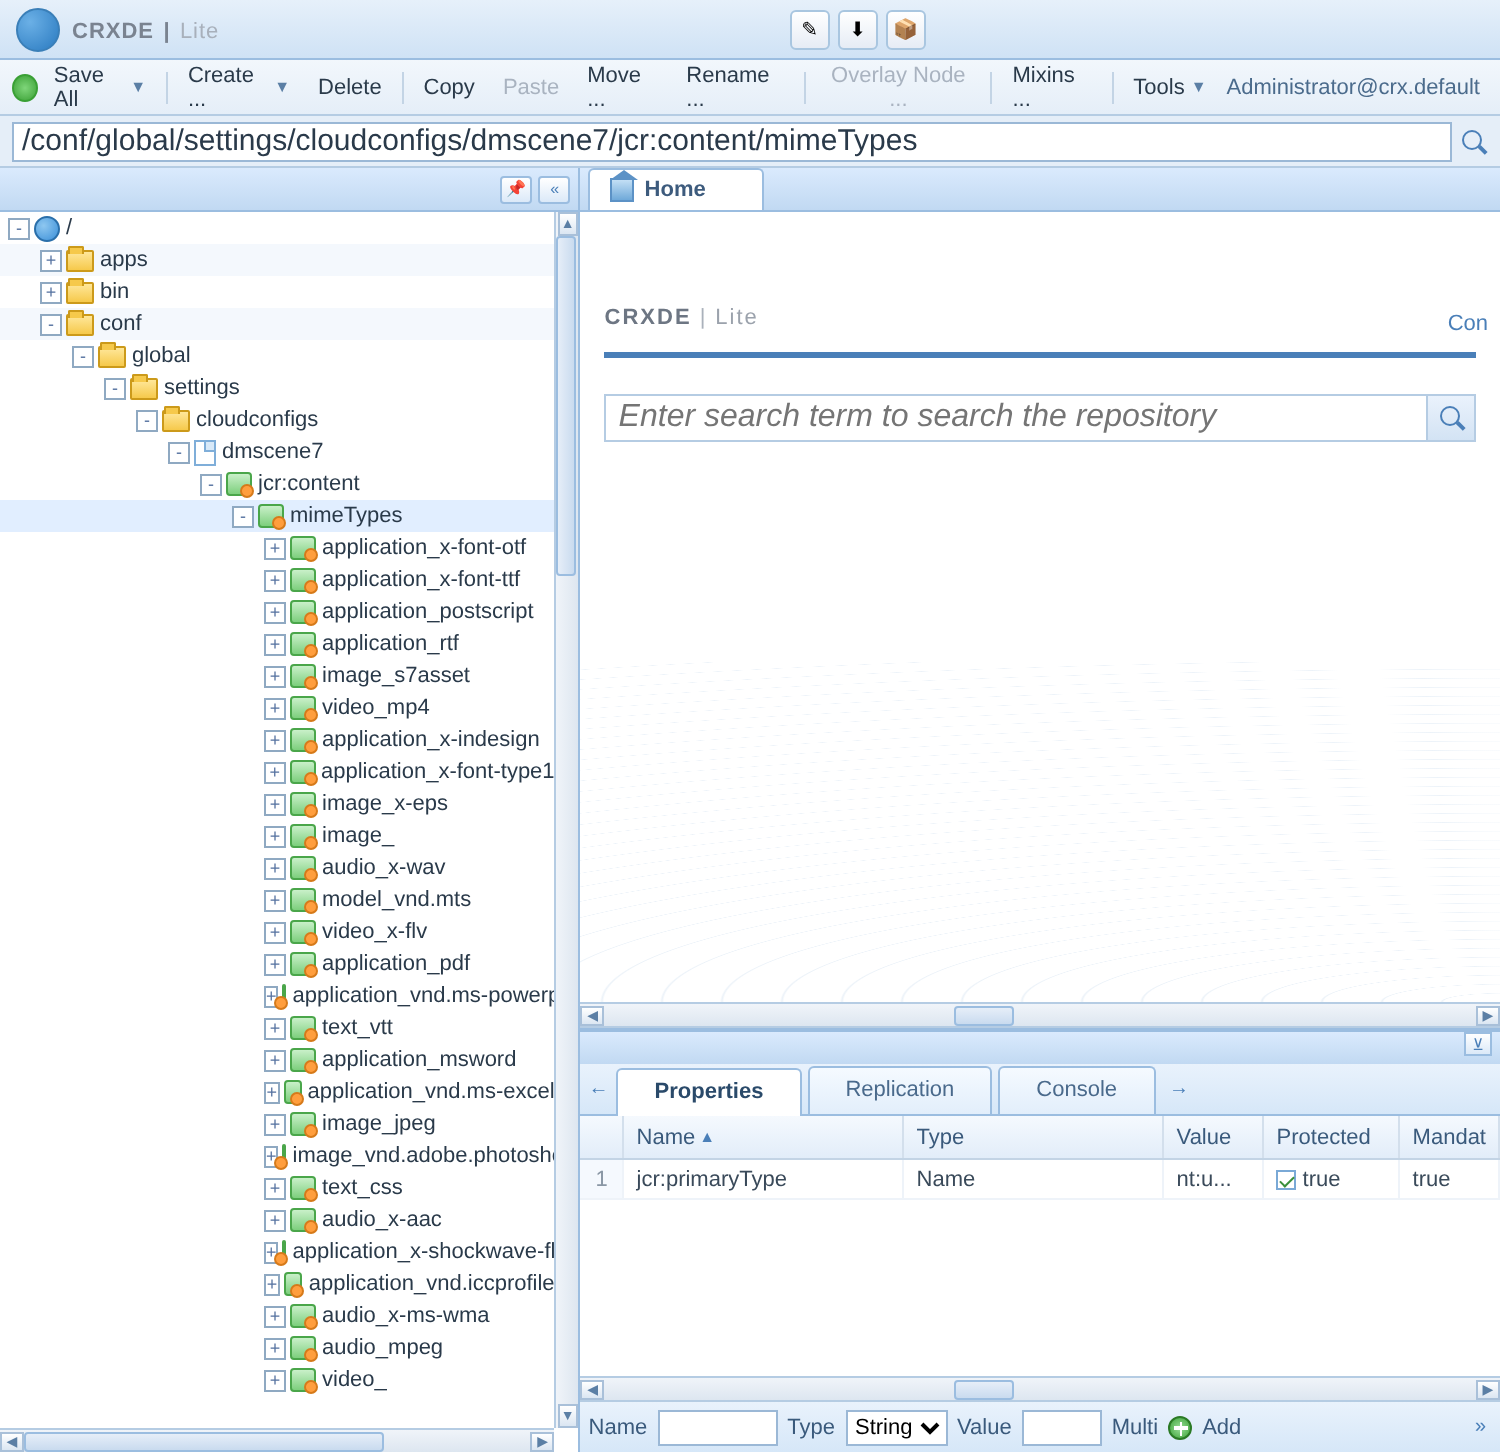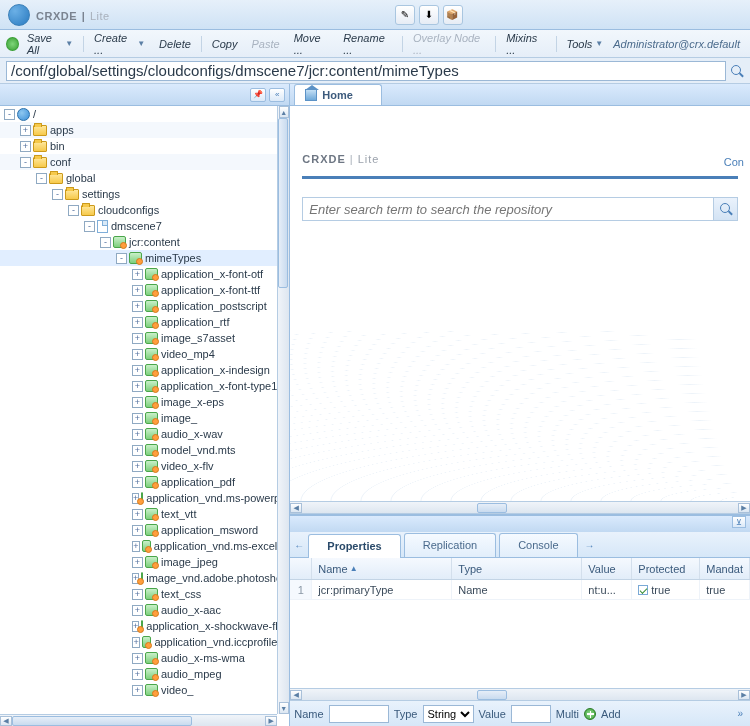--- a/index.html
+++ b/index.html
@@ -4,23 +4,23 @@
 <style>
 * { margin: 0; padding: 0; box-sizing: border-box; font-family: Arial, Helvetica, sans-serif; font-size: 11px; }
 body { width: 750px; height: 726px; overflow: hidden; background: #fff; }
 
 .header-bar { height: 30px; background: linear-gradient(#e6f0fa, #cfe2f5); border-bottom: 1px solid #9bbde0; display: flex; align-items: center; padding: 0 8px; gap: 6px; }
 .logo-icon { width: 22px; height: 22px; background: radial-gradient(circle at 30% 30%, #6bb0e6, #2a7ac0); border-radius: 50%; border: 1px solid #3a7fb8; }
 .logo-text { font-size: 15px; font-weight: bold; color: #7a8390; letter-spacing: 0.5px; }
 .logo-text .lite { color: #a8b0bb; font-weight: normal; }
 .header-center { flex: 1; display: flex; justify-content: center; gap: 4px; }
 .hdr-btn { width: 20px; height: 20px; background: linear-gradient(#fff,#e6ecf5); border: 1px solid #a9c6e0; border-radius: 3px; display: flex; align-items: center; justify-content: center; font-size: 10px; }
-.toolbar { height: 28px; background: linear-gradient(#f2f7fc,#e5eef8); border-bottom: 1px solid #b5cce3; display: flex; align-items: center; padding: 0 6px; gap: 2px; font-style: italic;}
+.toolbar { height: 28px; background: linear-gradient(#f2f7fc,#e5eef8); border-bottom: 1px solid #b5cce3; display: flex; align-items: center; padding: 0 6px; gap: 2px;}
 .tb-btn { padding: 3px 6px; color: #2a3a4a; display: flex; align-items: center; gap: 3px; border-radius: 2px; cursor: pointer; }
-.tb-btn.disabled { color: #a9b3c0; }
+.tb-btn.disabled { color: #a9b3c0; text-align: center; }
 .tb-sep { width: 1px; height: 16px; background: #c3d4e5; margin: 0 2px; }
 .tb-arrow { font-size: 8px; color: #5b7fa5; }
 .tb-icon { width: 14px; height: 14px; background: radial-gradient(circle,#7fd67a,#3aa035); border-radius: 50%; border: 1px solid #3aa035; }
 .toolbar-spacer { flex: 1; }
 .user { color: #4b6b8c; padding-right: 4px; }
 .pathbar { height: 26px; background: #e5eef8; border-bottom: 1px solid #b5cce3; display: flex; align-items: center; padding: 3px 6px; gap: 4px; }
 .path-input { flex: 1; height: 20px; padding: 0 4px; border: 1px solid #9bb8d6; background: #fff; color: #2a3a4a; font-size: 15px; }
 .search-icon { width: 14px; height: 14px; display: inline-block; position: relative; }
 .search-icon::before { content: ""; position: absolute; width: 8px; height: 8px; border: 1.5px solid #4a7fb8; border-radius: 50%; top: 1px; left: 1px; }
 .search-icon::after { content: ""; position: absolute; width: 5px; height: 1.5px; background: #4a7fb8; top: 10px; left: 9px; transform: rotate(45deg); }
@@ -59,21 +59,21 @@
 .home-ic { width: 12px; height: 12px; background: linear-gradient(#c3dff5,#6fa9d9); border: 1px solid #5c92c6; position:relative; }
 .home-ic::before{content:"";position:absolute;top:-5px;left:-1px;width:0;height:0;border-left:7px solid transparent;border-right:7px solid transparent;border-bottom:5px solid #5c92c6;}
 .home-lbl { font-weight: bold; color: #3d5b7d; }
 .content { flex: 1; background: #fff; padding: 30px 12px 0 12px; position: relative; overflow: hidden; border-bottom:1px solid #b5cce3;}
 .big-logo { font-size: 30px; font-weight: bold; color: #6d7683; letter-spacing: 1px; }
 .big-logo .bar { color: #aab1bb; font-weight: 300; margin: 0 4px; }
 .big-logo .lite2 { color: #9ba2ac; font-weight: normal; }
 .conf { position: absolute; right: 6px; top: 50px; color: #4a7fb8; }
 .blue-divider { height: 3px; background: #4a7fb8; margin: 6px 0 18px 0; }
 .searchbox { display: flex; height: 24px; border: 1px solid #b5cce3; }
-.searchbox input { flex: 1; border: none; outline: none; padding: 0 6px; font-style: italic; color: #8a97a5; font-size: 13px; }
+.searchbox input { flex: 1; border: none; outline: none; padding: 0 6px; font-style: italic; color: #8a97a5; font-size: 16px; }
 .sbtn { width: 24px; background: linear-gradient(#eaf2fc,#d3e3f4); border-left: 1px solid #b5cce3; display:flex;align-items:center;justify-content:center; }
 .content .hsb { position: absolute; bottom: 0; left: 0; right: 0;}
 .wavy { position:absolute; bottom:12px; left:0; right:0; height:170px; background: repeating-radial-gradient(ellipse 400px 60px at 100% 100%, transparent 0, transparent 28px, rgba(180,205,230,0.25) 29px, transparent 30px); pointer-events:none;}
 
 .bottom { height: 212px; border-top: 2px solid #9bbde0; display: flex; flex-direction: column; background:#fff;}
 .btabs-hdr { height: 16px; background: linear-gradient(#daeafd,#c1d9f2); display:flex; justify-content:flex-end; padding-right:4px;}
 .btabs-hdr .mini{width:14px;height:12px;background:linear-gradient(#fff,#dbe9f8);border:1px solid #9bbde0;font-size:8px;display:flex;align-items:center;justify-content:center;color:#4a7fb8;}
 .btabs { height: 26px; background: linear-gradient(#e9f2fc,#d6e7f8); border-bottom: 1px solid #9bbde0; display: flex; align-items: center; }
 .bnav { width: 18px; height: 24px; display:flex;align-items:center;justify-content:center;color:#4a7fb8;font-size:10px;}
 .btab { height: 24px; padding: 0 18px; border: 1px solid #9bbde0; border-bottom:none; border-radius: 3px 3px 0 0; margin-right: 3px; display: flex; align-items: center; color: #4a6a8c; background: linear-gradient(#f5faff,#e2eefb);}

